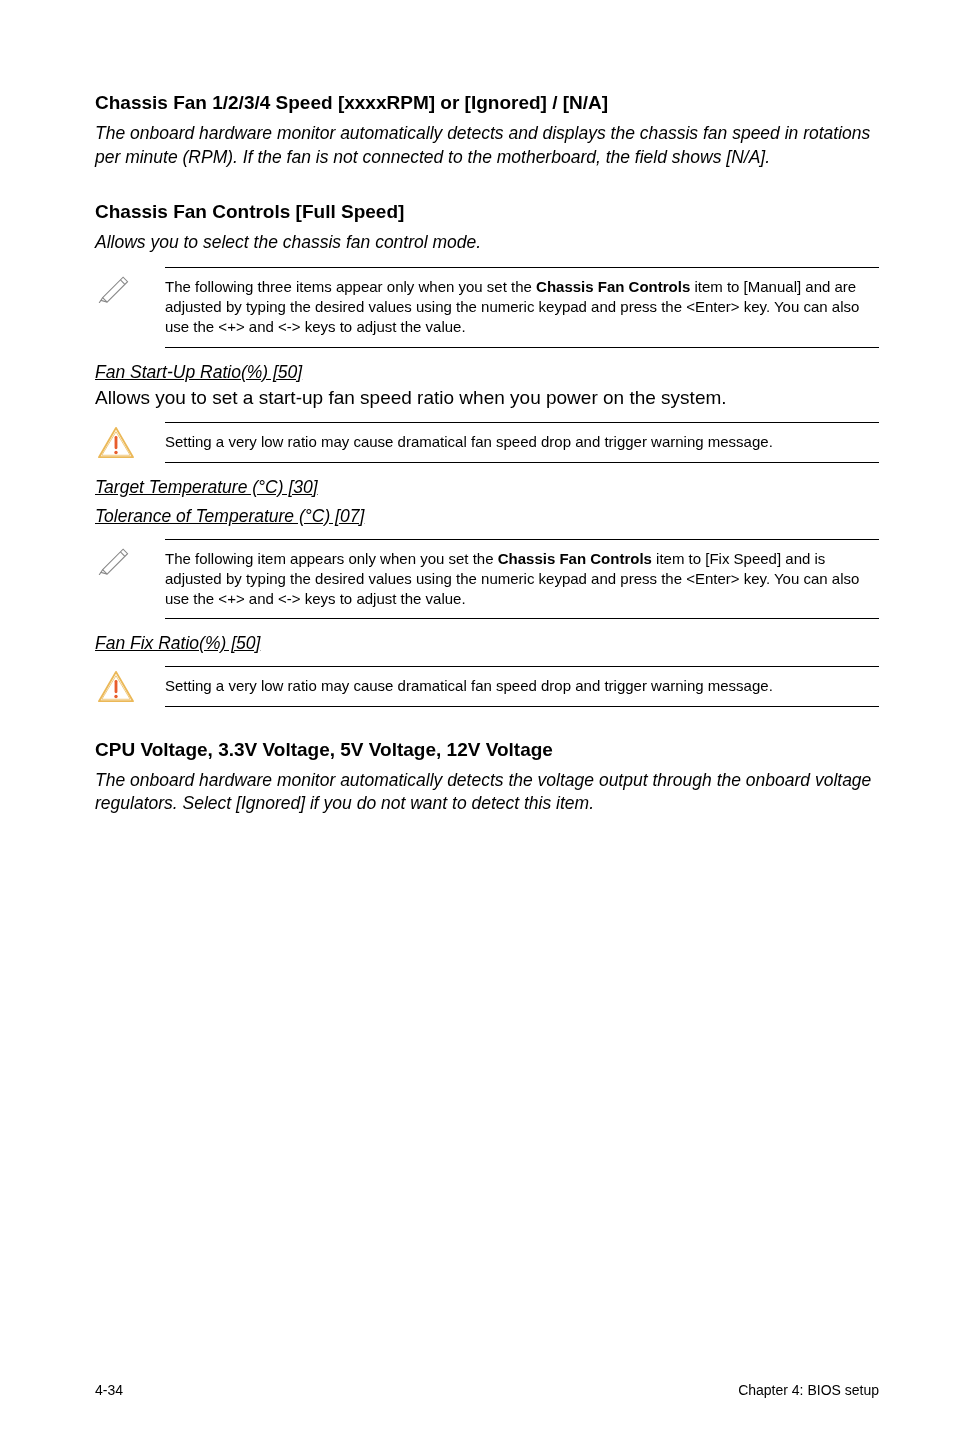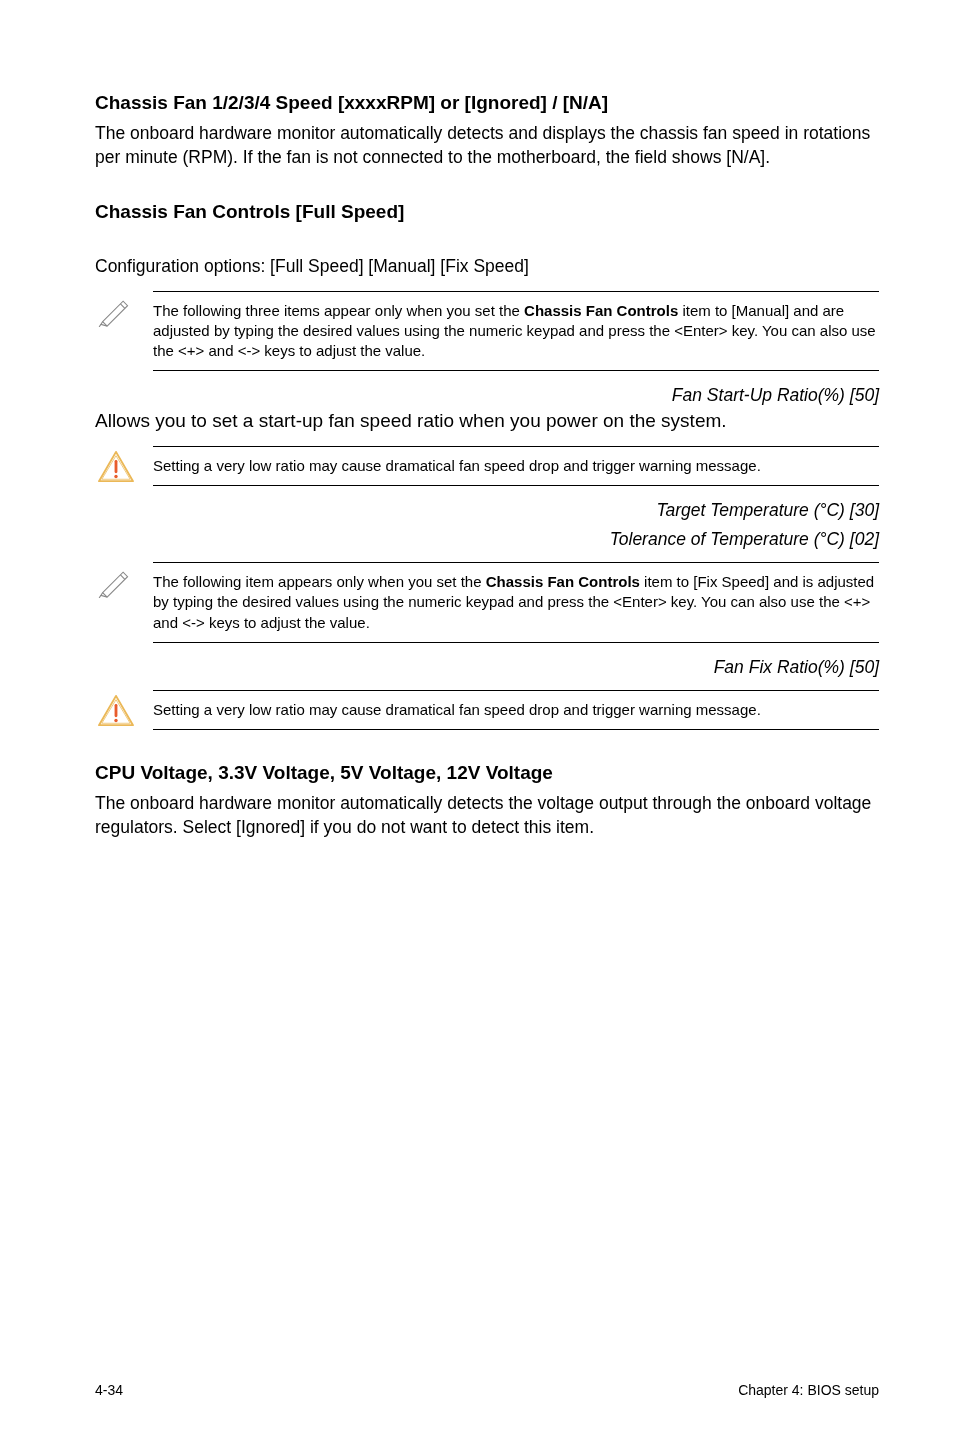--- a/index.html
+++ b/index.html
@@ -19,48 +19,49 @@
     .section-heading {
       font-size: 19px;
       font-weight: bold;
       margin-bottom: 8px;
       margin-top: 32px;
     }
     .body-text {
       font-size: 17.5px;
       line-height: 1.35;
       margin-bottom: 12px;
+      font-style: italic;
     }
     .callout {
       display: flex;
       align-items: flex-start;
-      gap: 16px;
+      gap: 28px;
       margin: 12px 0 14px 0;
     }
     .callout-icon {
       flex-shrink: 0;
       width: 42px;
       display: flex;
       justify-content: center;
       padding-top: 4px;
     }
     .callout-text {
       flex: 1;
       font-size: 15px;
       line-height: 1.35;
       border-top: 1px solid #000;
       border-bottom: 1px solid #000;
       padding: 9px 0;
     }
     .sub-heading {
       font-size: 17.5px;
       font-style: italic;
+      text-decoration: underline;
       margin-top: 8px;
       margin-bottom: 2px;
-      text-align: right;
     }
     .sub-body {
       font-size: 19px;
       line-height: 1.35;
       margin-bottom: 8px;
     }
     .indent {
       padding-left: 0;
     }
     .bold {
@@ -86,22 +87,21 @@
     }
   </style>
 </head>
 <body>
 
 <div class="section-heading">Chassis Fan 1/2/3/4 Speed [xxxxRPM] or [Ignored] / [N/A]</div>
 <div class="body-text">The onboard hardware monitor automatically detects and displays the chassis fan speed in rotations per minute (RPM). If the fan is not connected to the motherboard, the field shows [N/A].</div>
 
 <div class="section-heading">Chassis Fan Controls [Full Speed]</div>
 <div class="body-text">
-  <br>
-  <span>Configuration options: [Full Speed] [Manual] [Fix Speed]</span>
+  <span>Allows you to select the chassis fan control mode.</span><br>
 </div>
 
 <div class="callout">
   <div class="callout-icon">
     <svg class="pencil-icon" viewBox="0 0 40 36">
       <path d="M 5 30 L 28 7 L 33 12 L 10 35 L 3 33 Z" fill="none" stroke="#888" stroke-width="1.2"></path>
       <path d="M 5 30 L 10 35" fill="none" stroke="#888" stroke-width="1.2"></path>
       <path d="M 25 10 L 30 15" fill="none" stroke="#888" stroke-width="1.2"></path>
       <path d="M 3 33 L 1 36" fill="none" stroke="#888" stroke-width="1.2"></path>
     </svg>
@@ -126,21 +126,21 @@
     </svg>
   </div>
   <div class="callout-text">Setting a very low ratio may cause dramatical fan speed drop and trigger warning message.</div>
 </div>
 
 <div class="indent">
   <div class="sub-heading">Target Temperature (°C) [30]</div>
 </div>
 
 <div class="indent">
-  <div class="sub-heading">Tolerance of Temperature (°C) [02]</div>
+  <div class="sub-heading">Tolerance of Temperature (°C) [07]</div>
 </div>
 
 <div class="callout">
   <div class="callout-icon">
     <svg class="pencil-icon" viewBox="0 0 40 36">
       <path d="M 5 30 L 28 7 L 33 12 L 10 35 L 3 33 Z" fill="none" stroke="#888" stroke-width="1.2"></path>
       <path d="M 5 30 L 10 35" fill="none" stroke="#888" stroke-width="1.2"></path>
       <path d="M 25 10 L 30 15" fill="none" stroke="#888" stroke-width="1.2"></path>
       <path d="M 3 33 L 1 36" fill="none" stroke="#888" stroke-width="1.2"></path>
     </svg>

